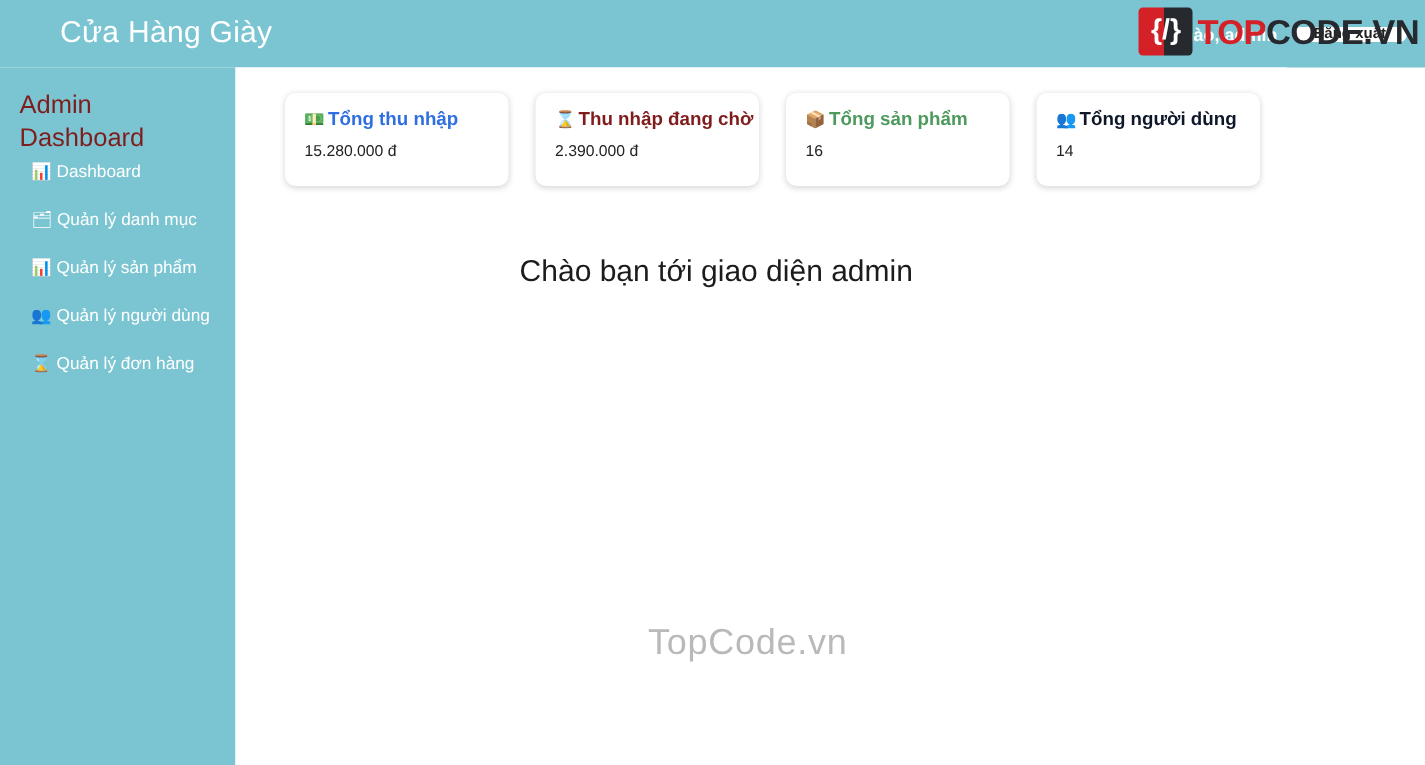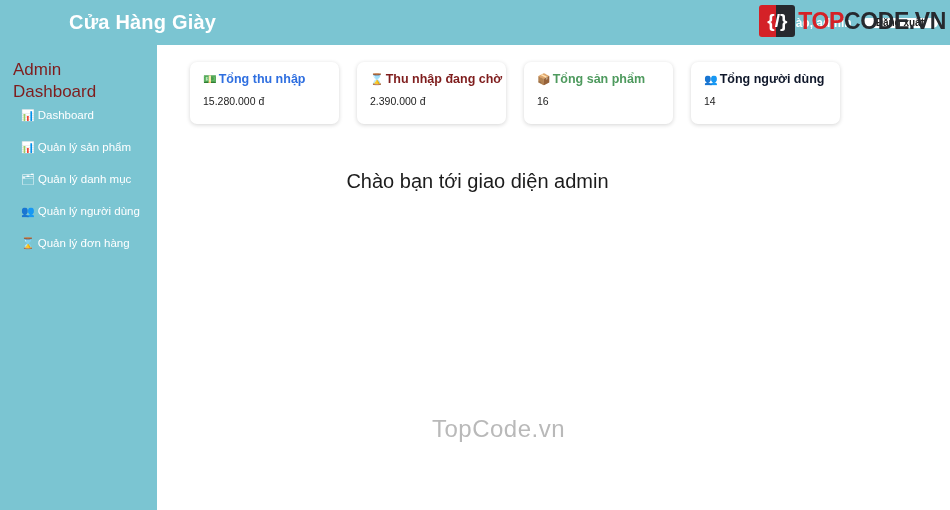--- a/index.html
+++ b/index.html
@@ -30,24 +30,23 @@
     background: #7bc5d2;
     display: flex;
     align-items: center;
     justify-content: space-between;
     box-sizing: border-box;
     padding: 0 12px 0 40px;
   }
   .brand {
     color: #ffffff;
     font-size: 20px;
-    font-weight: bold;
+    font-weight: normal;
     letter-spacing: 0.2px;
     white-space: nowrap;
-    margin-left: 29px;
   }
   .header-right {
     display: flex;
     align-items: center;
     gap: 10px;
     white-space: nowrap;
   }
   .greeting {
     color: #ffffff;
     font-size: 12px;
@@ -236,25 +235,25 @@
 
   <div class="sidebar">
     <div class="sidebar-title">Admin Dashboard</div>
     <nav class="nav">
 
       <a class="nav-item">
         <span class="nav-icon">📊</span><span>Dashboard</span>
       </a>
 
       <a class="nav-item">
+        <span class="nav-icon">🗂</span><span>Quản lý danh mục</span>
+      </a>
+
+      <a class="nav-item">
         <span class="nav-icon">📊</span><span>Quản lý sản phẩm</span>
-      </a>
-
-      <a class="nav-item">
-        <span class="nav-icon">🗂</span><span>Quản lý danh mục</span>
       </a>
 
       <a class="nav-item">
         <span class="nav-icon">👥</span><span>Quản lý người dùng</span>
       </a>
 
       <a class="nav-item">
         <span class="nav-icon">⌛</span><span>Quản lý đơn hàng</span>
       </a>
 

